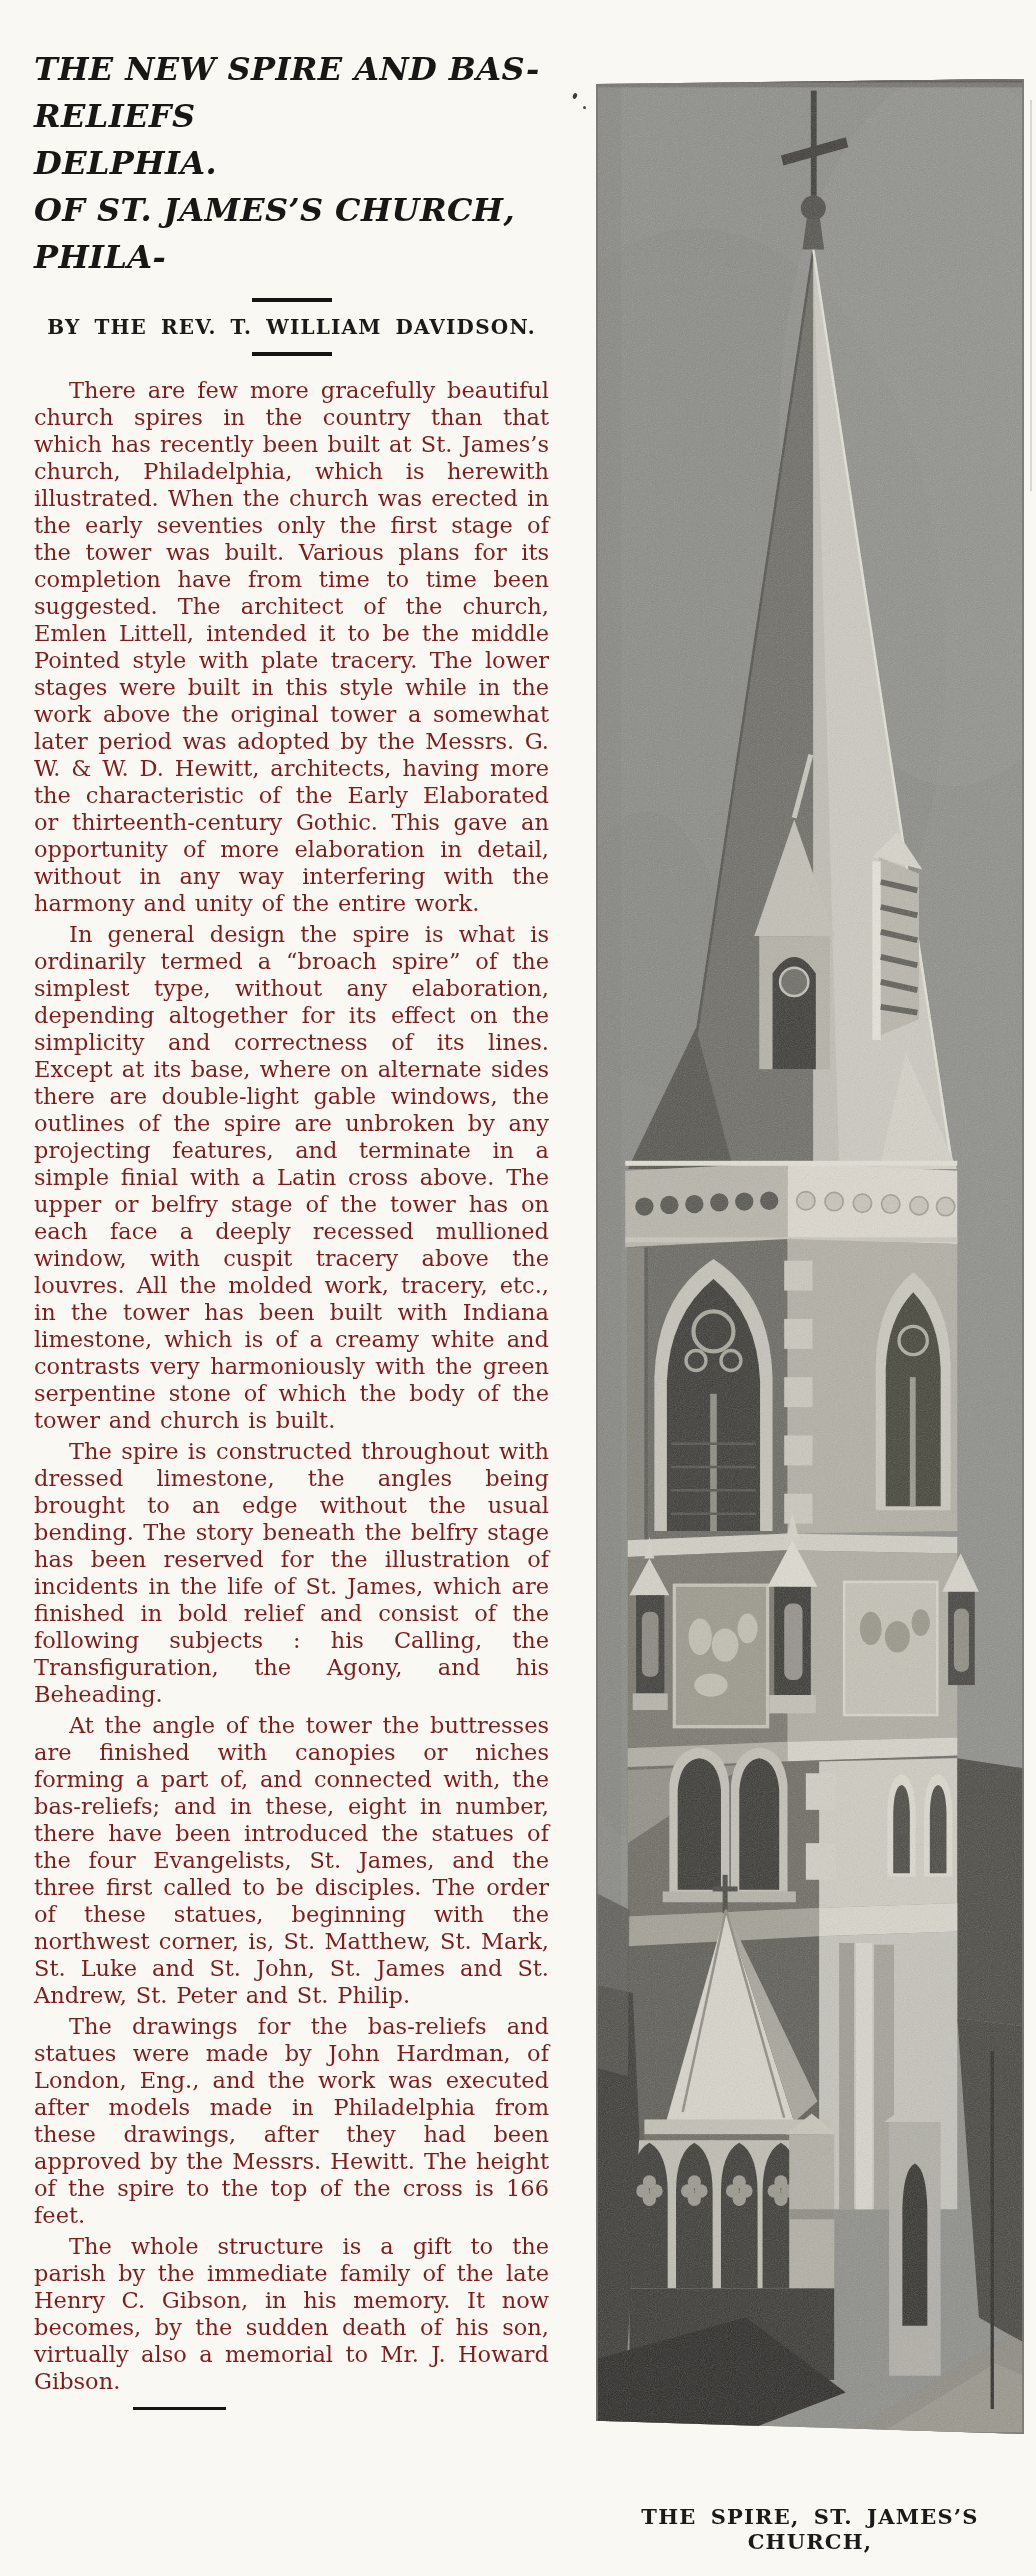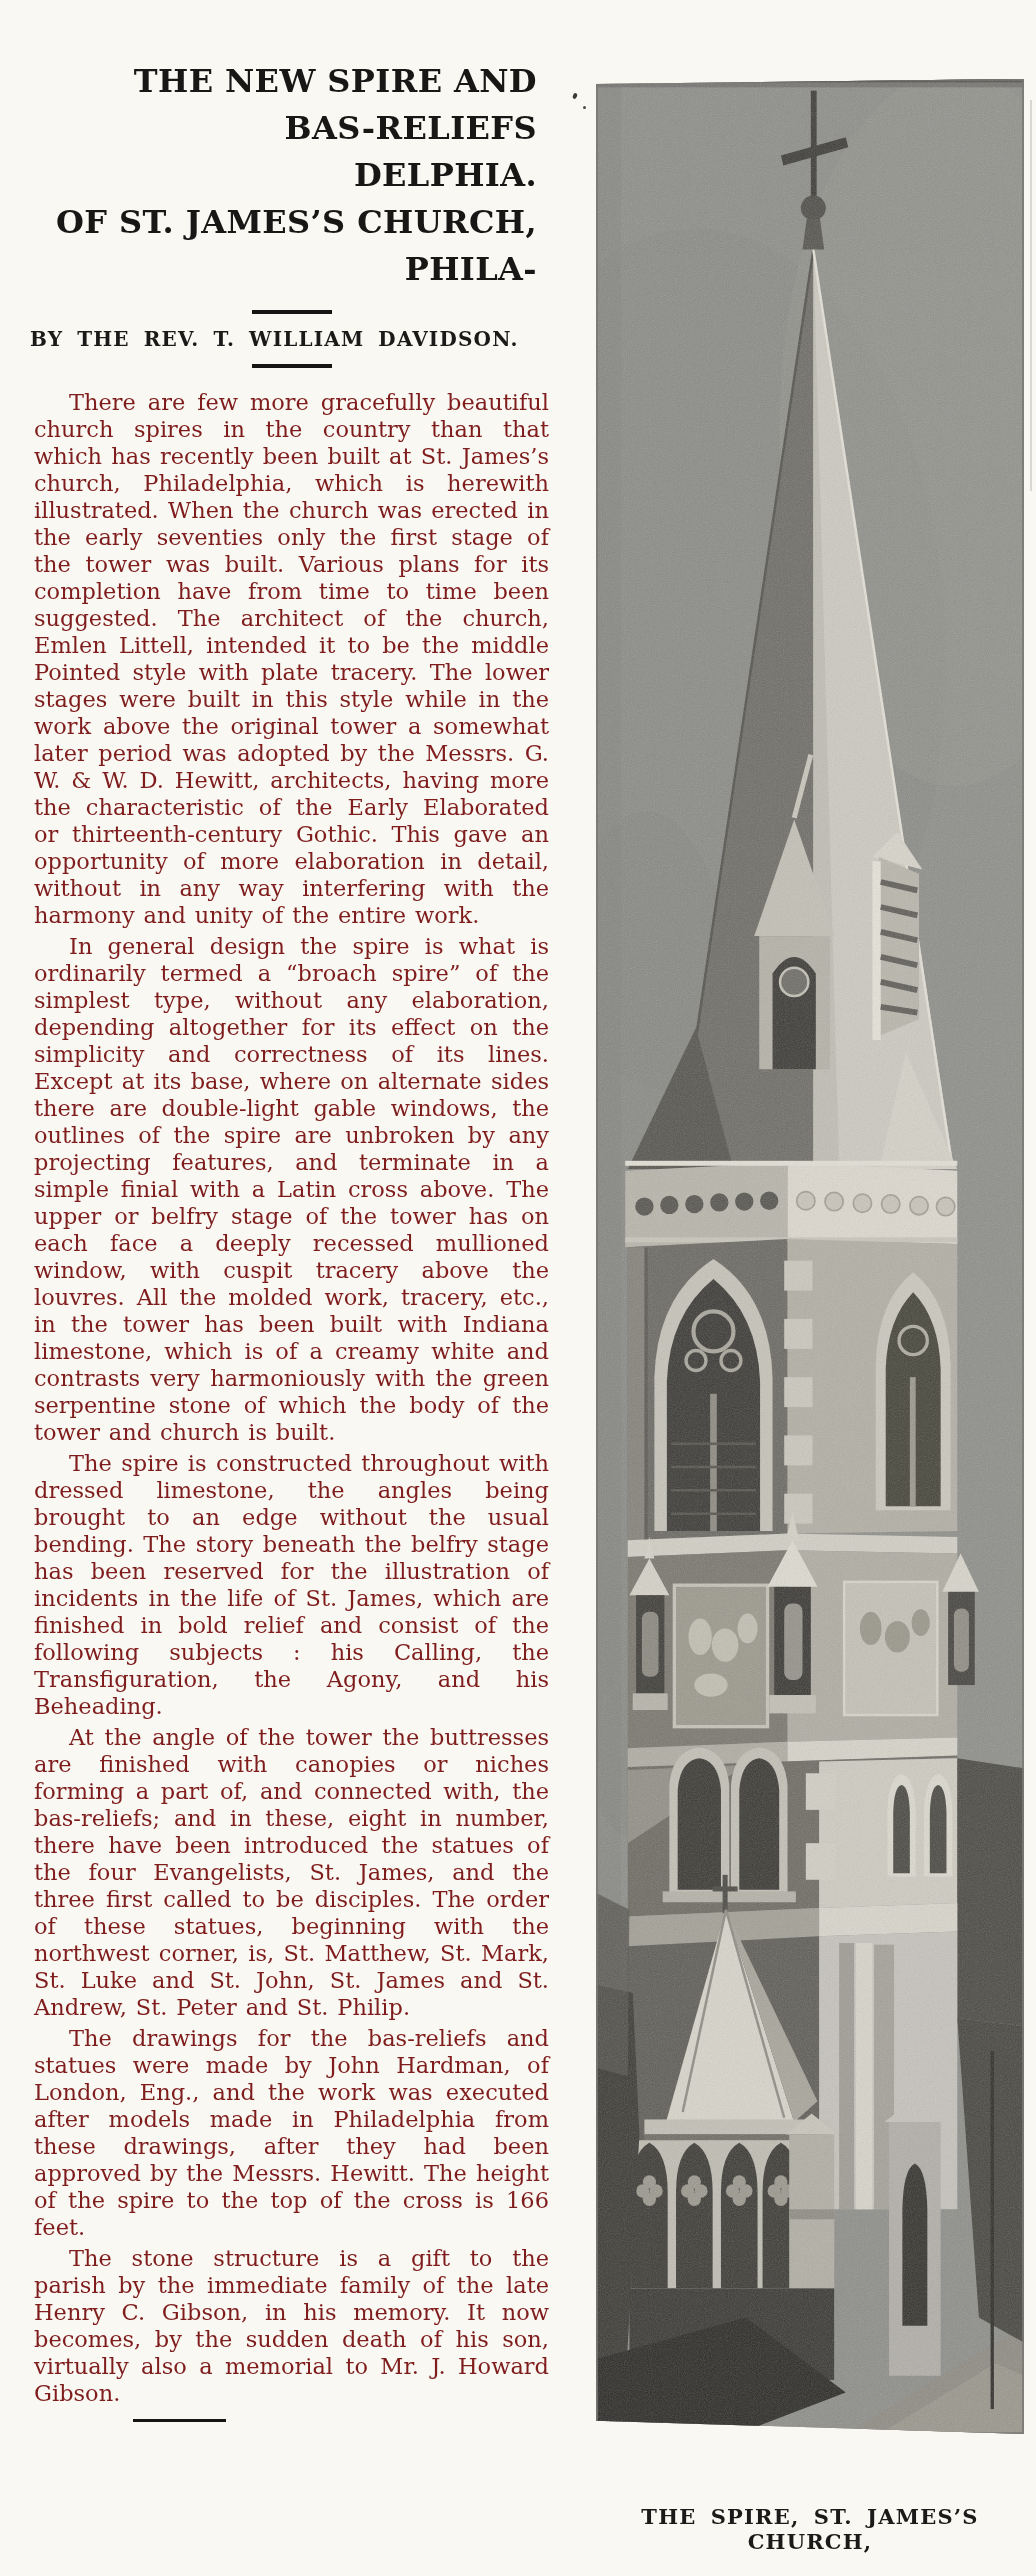--- a/index.html
+++ b/index.html
@@ -1,25 +1,25 @@
 <!DOCTYPE html>
 <html style="font-size:13.3px"><head>
 <meta charset="utf-8">
 <style>
   html,body{margin:0;padding:0;background:#e8e6e0;}
   .page{position:relative;width:1036px;height:2576px;background:#f9f8f3;overflow:hidden;
         font-family:"DejaVu Serif", serif;color:#1c1b19;}
   
   .col{position:absolute;left:30px;top:42px;width:523px;}
-  .title{margin:16px;text-align:right;font-weight:700;
+  .title{margin:4px;text-align:left;font-style:italic;font-weight:700;
          font-size:32px;line-height:47px;letter-spacing:0.4px;color:#181716;}
   .tline{display:block;}
   .rule{width:80px;height:4.2px;background:#161514;margin:16.6px auto 13.3px auto;}
   .rule.rule-b{margin:13.3px auto 21.6px auto;height:3.3px;}
-  .byline{text-align:left;font-weight:700;font-size:20px;letter-spacing:1.2px;
+  .byline{text-align:center;font-weight:700;font-size:20px;letter-spacing:1.2px;
           word-spacing:5.8px;color:#1b1a18;}
   .para{margin:4px;text-indent:35px;font-weight:400;font-size:22.5px;line-height:27px;
         text-align:justify;word-spacing:1.7px;color:#7f1d1d;}
   .end-rule{width:93px;height:3.3px;background:#161514;margin-top:11.7px;margin-left:103px;}
   
   .photo{position:absolute;left:596px;top:79px;width:428px;height:2355px;margin:0;
          background:#8e8e8a;clip-path:polygon(0 5px,100% 0,100% 100%,0 calc(100% - 13.3px));}
   .photo svg{display:block;}
   
   .caption{position:absolute;left:588px;top:2474px;width:444px;text-align:center;
@@ -45,21 +45,21 @@
     </h1>
     <div class="rule rule-a"></div>
     <div class="byline">BY THE REV. T. WILLIAM DAVIDSON.</div>
     <div class="rule rule-b"></div>
 
     <p class="para">There are few more gracefully beautiful church spires in the country than that which has recently been built at St. James’s church, Philadelphia, which is herewith illustrated.  When the church was erected in the early seventies only the first stage of the tower was built.  Various plans for its completion have from time to time been suggested.  The architect of the church, Emlen Littell, intended it to be the middle Pointed style with plate tracery.  The lower stages were built in this style while in the work above the original tower a somewhat later period was adopted by the Messrs. G. W. &amp; W. D. Hewitt, architects, having more the characteristic of the Early Elaborated or thirteenth-century Gothic.  This gave an opportunity of more elaboration in detail, without in any way interfering with the harmony and unity of the entire work.</p>
     <p class="para">In general design the spire is what is ordinarily termed a “broach spire” of the simplest type, without any elaboration, depending altogether for its effect on the simplicity and correctness of its lines.  Except at its base, where on alternate sides there are double-light gable windows, the outlines of the spire are unbroken by any projecting features, and terminate in a simple finial with a Latin cross above.  The upper or belfry stage of the tower has on each face a deeply recessed mullioned window, with cuspit tracery above the louvres.  All the molded work, tracery, etc., in the tower has been built with Indiana limestone, which is of a creamy white and contrasts very harmoniously with the green serpentine stone of which the body of the tower and church is built.</p>
     <p class="para">The spire is constructed throughout with dressed limestone, the angles being brought to an edge without the usual bending.  The story beneath the belfry stage has been reserved for the illustration of incidents in the life of St. James, which are finished in bold relief and consist of the following subjects : his Calling, the Transfiguration, the Agony, and his Beheading.</p>
     <p class="para">At the angle of the tower the buttresses are finished with canopies or niches forming a part of, and connected with, the bas-reliefs; and in these, eight in number, there have been introduced the statues of the four Evangelists, St. James, and the three first called to be disciples.  The order of these statues, beginning with the northwest corner, is, St. Matthew, St. Mark, St. Luke and St. John, St. James and St. Andrew, St. Peter and St. Philip.</p>
     <p class="para">The drawings for the bas-reliefs and statues were made by John Hardman, of London, Eng., and the work was executed after models made in Philadelphia from these drawings, after they had been approved by the Messrs. Hewitt.  The height of the spire to the top of the cross is 166 feet.</p>
-    <p class="para">The stone structure is a gift to the parish by the immediate family of the late Henry C. Gibson, in his memory.  It now becomes, by the sudden death of his son, virtually also a memorial to Mr. J. Howard Gibson.</p>
+    <p class="para">The whole structure is a gift to the parish by the immediate family of the late Henry C. Gibson, in his memory.  It now becomes, by the sudden death of his son, virtually also a memorial to Mr. J. Howard Gibson.</p>
 
     <div class="end-rule"></div>
   </div>
 
   <div class="speck s1"></div>
   <div class="speck s2"></div>
   <div class="edge-line"></div>
 
   <figure class="photo">
     <svg width="428" height="2355" viewBox="0 0 514 2830" xmlns="http://www.w3.org/2000/svg">

